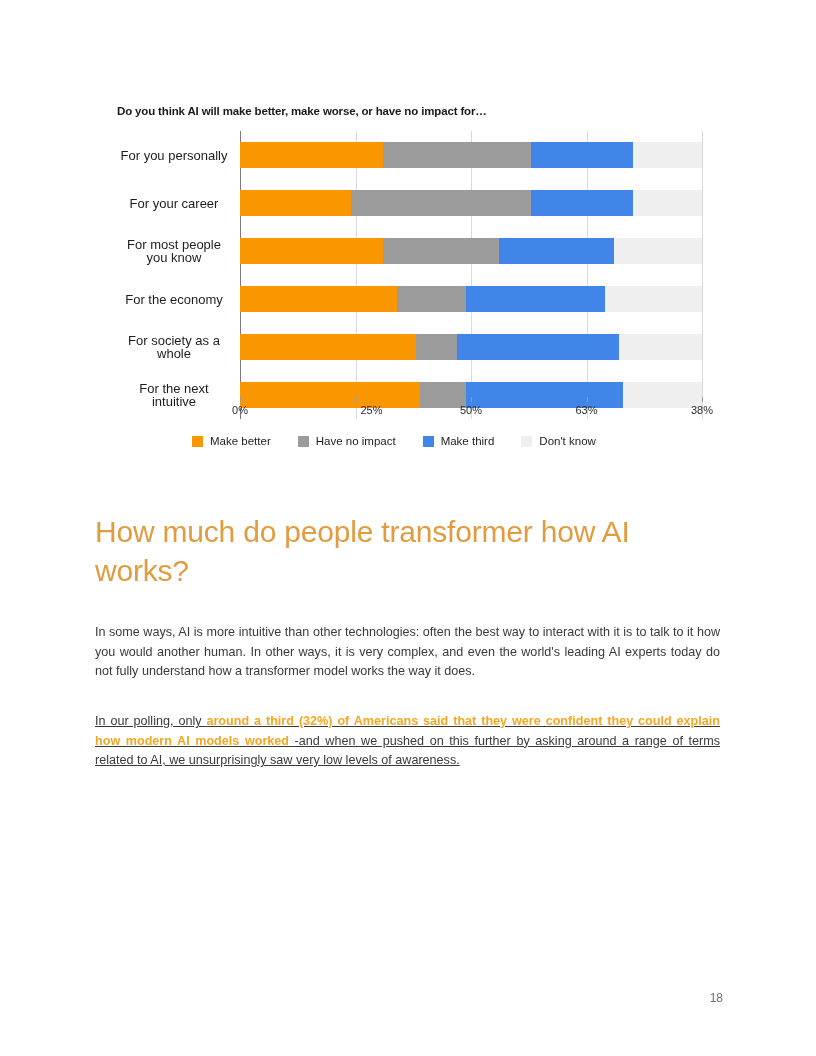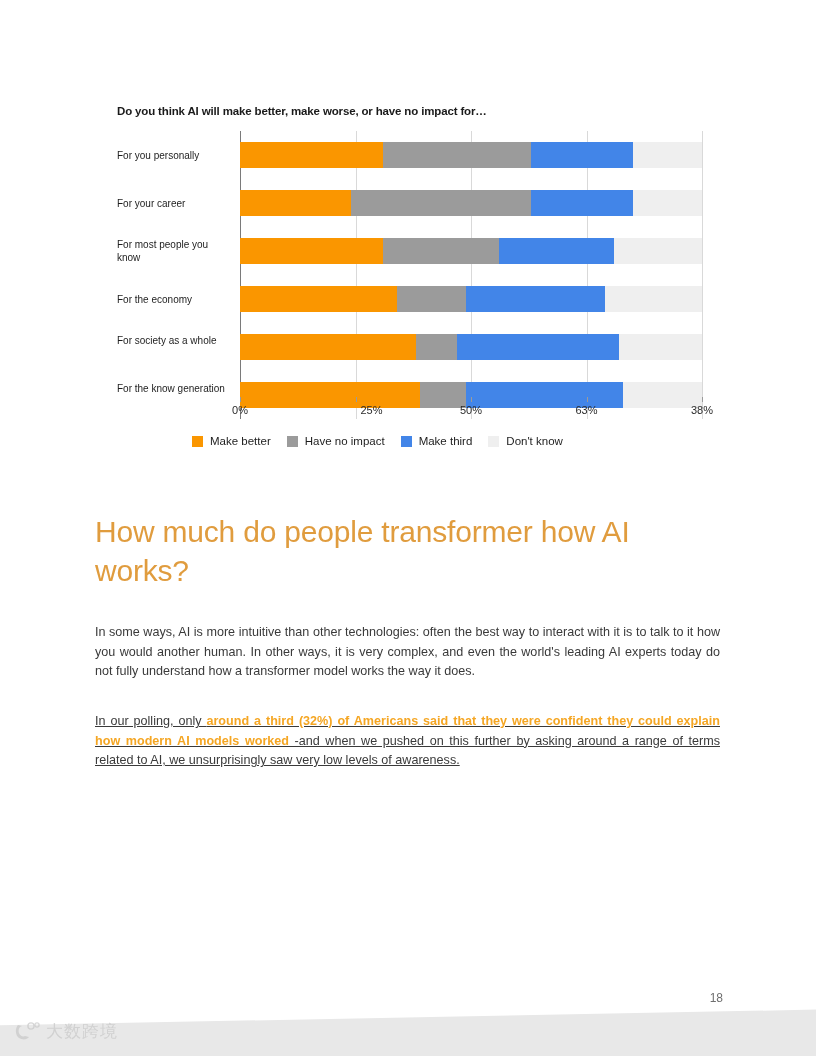--- a/index.html
+++ b/index.html
@@ -49,22 +49,22 @@
   .cat-labels {
     position: absolute;
     left: 0; top: 0;
     width: 114px;
     height: 288px;
   }
   .cat-label {
     position: absolute;
     right: 0;
     width: 114px;
-    text-align: left;
-    font-size: 10px;
+    text-align: center;
+    font-size: 13px;
     line-height: 13px;
     color: #1d1d1d;
   }
 
   .plot {
     position: absolute;
     left: 123px;
     top: 0;
     width: 462px;
     height: 288px;
@@ -118,21 +118,21 @@
     white-space: nowrap;
   }
 
   
   .legend {
     position: absolute;
     left: 75px;
     top: 330px;
     display: flex;
     align-items: flex-start;
-    gap: 0;
+    gap: 11px;
   }
   .legend-item {
     display: flex;
     align-items: center;
     gap: 7px;
     margin-right: 16px;
   }
   .swatch {
     width: 11px;
     height: 11px;
@@ -235,21 +235,21 @@
 
     <div class="chart-title">Do you think AI will make better, make worse, or have no impact for…</div>
 
     <div class="plot-wrap">
       <div class="cat-labels" id="cat-labels">
           <div class="cat-label" style="top: 17.5px;">For you personally</div>
           <div class="cat-label" style="top: 65.5px;">For your career</div>
           <div class="cat-label" style="top: 107px;">For most people you know</div>
           <div class="cat-label" style="top: 161.5px;">For the economy</div>
           <div class="cat-label" style="top: 203px;">For society as a whole</div>
-          <div class="cat-label" style="top: 251px;">For the know generation</div>
+          <div class="cat-label" style="top: 251px;">For the next intuitive</div>
         </div>
       <div class="plot" id="plot-area">
           <div class="axisline" style="left: 0px;"></div>
           <div class="gridline" style="left: 115.5px;"></div>
           <div class="gridline" style="left: 231px;"></div>
           <div class="gridline" style="left: 346.5px;"></div>
           <div class="gridline" style="left: 462px;"></div>
           <div class="bar-row" style="top: 11px;">
             <div class="seg" title="Make better: 31%" style="width: 143.22px; background: rgb(250, 150, 0);"></div>
             <div class="seg" title="Have no impact: 32%" style="width: 147.84px; background: rgb(155, 155, 155);"></div>
@@ -322,26 +322,14 @@
       </div>
   </div>
 
   <h2 class="section-heading">How much do people transformer how AI works?</h2>
 
   <p class="body-copy" id="para-1"><span>In some ways, AI is more intuitive than other technologies: often the best way to interact with it is to talk to it how you would another human. In other ways, it is very complex, and even the world's leading AI experts today do not fully understand how a transformer model works the way it does.</span></p>
   <p class="body-copy" id="para-2"><span>In our polling, only </span><span class="hl">around a third (32%) of Americans said that they were confident they could explain how modern AI models worked</span><span> -and when we pushed on this further by asking around a range of terms related to AI, we unsurprisingly saw very low levels of awareness.</span></p>
 
   <div class="page-number">18</div>
 
-  <div class="wm-band">
-    <div class="wm">
-      <span class="wm-logo">
-        <svg width="26" height="22" viewBox="0 0 26 22" aria-hidden="true">
-          <path d="M4 4 C1 7, 1 14, 5 17 C8 19, 13 19, 15 16 L11 15 C9 16, 6 15, 5 12 C4 9, 5 6, 8 5 Z" fill="#c9c9c9"></path>
-          <circle cx="17" cy="5" r="3.1" fill="none" stroke="#c9c9c9" stroke-width="1.4"></circle>
-          <circle cx="23" cy="4" r="2.1" fill="none" stroke="#c9c9c9" stroke-width="1.3"></circle>
-        </svg>
-      </span>
-      <span class="wm-text">大数跨境</span>
-    </div>
-  </div>
 
 </div>
 
 </body></html>

